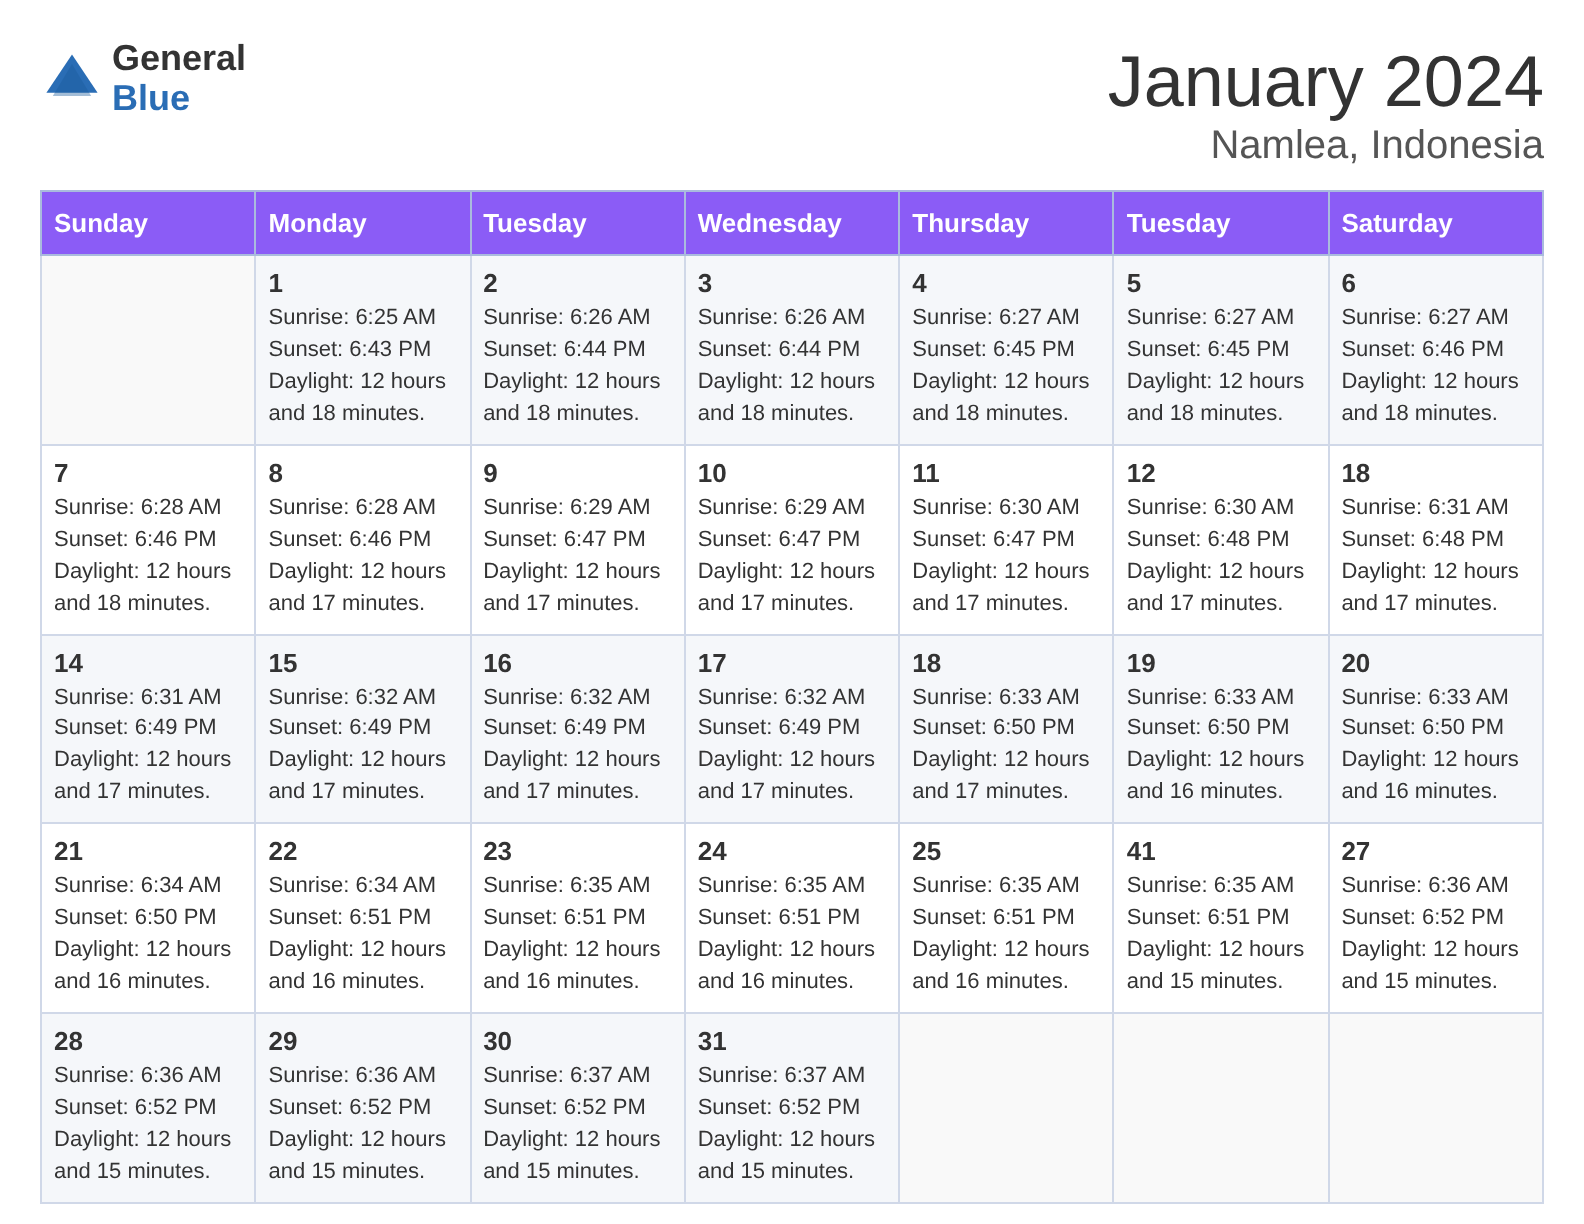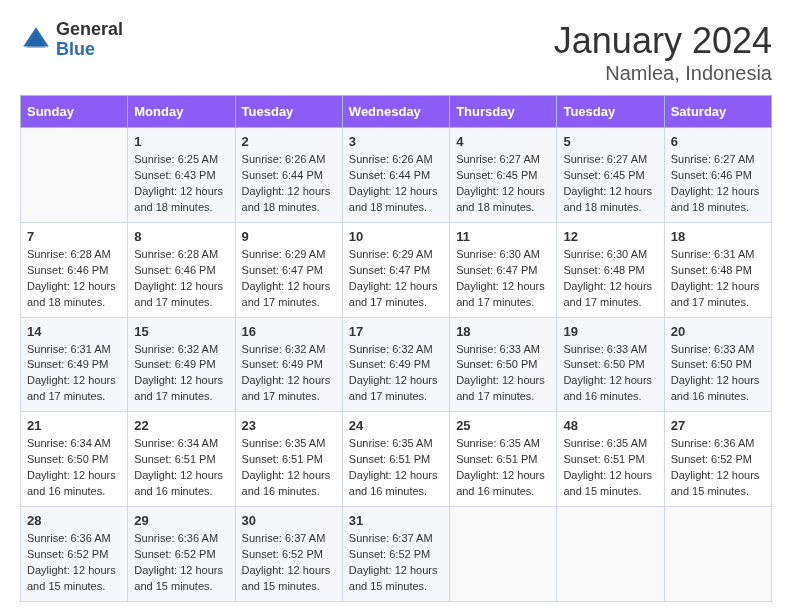--- a/index.html
+++ b/index.html
@@ -301,21 +301,21 @@
 and 16 minutes.</div>
         </td>
         <td>
           <div class="day-num">25</div>
           <div class="day-info" style="white-space: pre-line;">Sunrise: 6:35 AM
 Sunset: 6:51 PM
 Daylight: 12 hours
 and 16 minutes.</div>
         </td>
         <td>
-          <div class="day-num">48</div>
+          <div class="day-num">41</div>
           <div class="day-info" style="white-space: pre-line;">Sunrise: 6:35 AM
 Sunset: 6:51 PM
 Daylight: 12 hours
 and 15 minutes.</div>
         </td>
         <td>
           <div class="day-num">27</div>
           <div class="day-info" style="white-space: pre-line;">Sunrise: 6:36 AM
 Sunset: 6:52 PM
 Daylight: 12 hours

